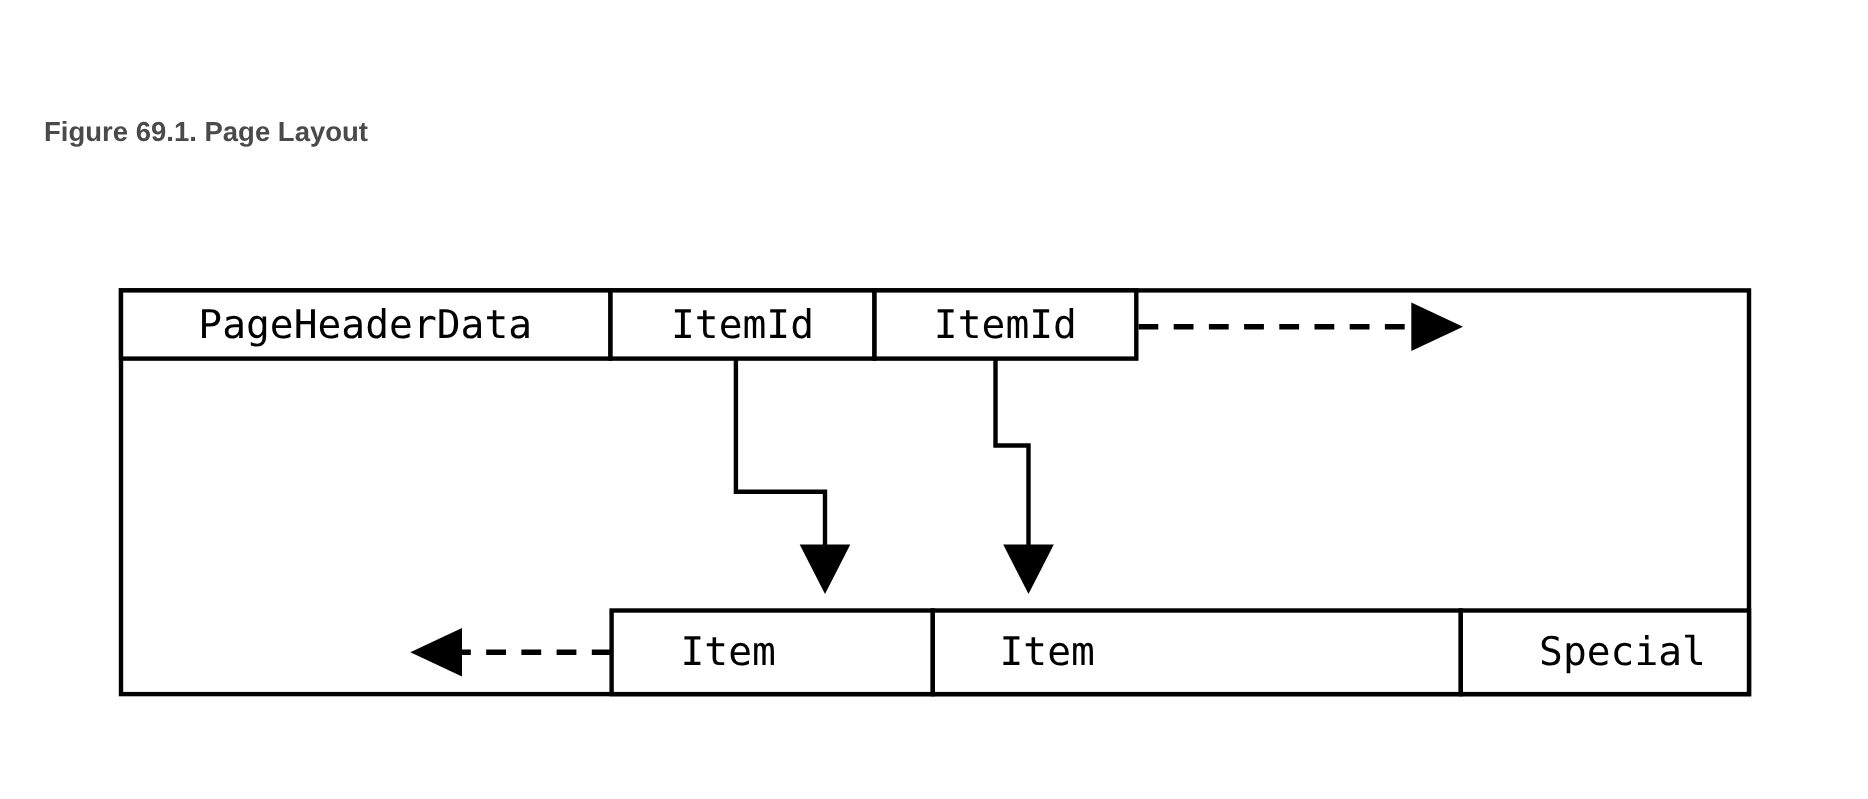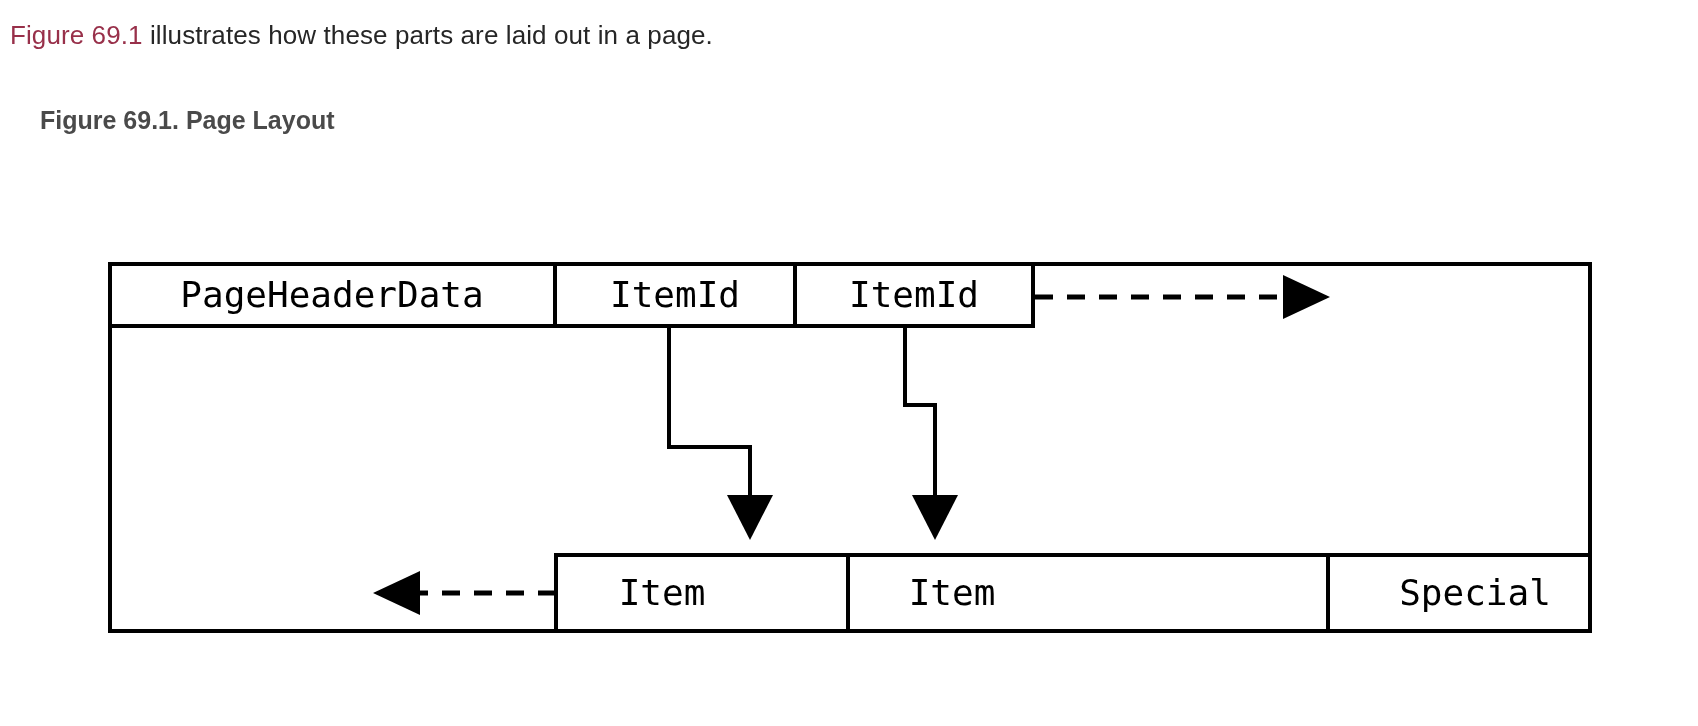--- a/index.html
+++ b/index.html
@@ -87,21 +87,20 @@
     fill: #000000;
     text-anchor: middle;
     dominant-baseline: middle;
   }
 </style>
 </head>
 <body>
 
 <div class="page">
 
-  <div class="intro"><a class="figlink" href="#">Figure 69.1</a><span> illustrates how these parts are laid out in a page.</span></div>
 
   <div class="fig-caption">Figure 69.1. Page Layout</div>
 
   <div class="diagram-wrap">
     <svg class="diagram" width="1698" height="726" viewBox="0 0 1698 726" xmlns="http://www.w3.org/2000/svg">
 
       <rect class="boxfill" x="110" y="264" width="1480" height="367"></rect>
 
       <rect class="boxfill" x="110" y="264" width="445" height="62"></rect>
       <rect class="boxfill" x="555" y="264" width="240" height="62"></rect>

